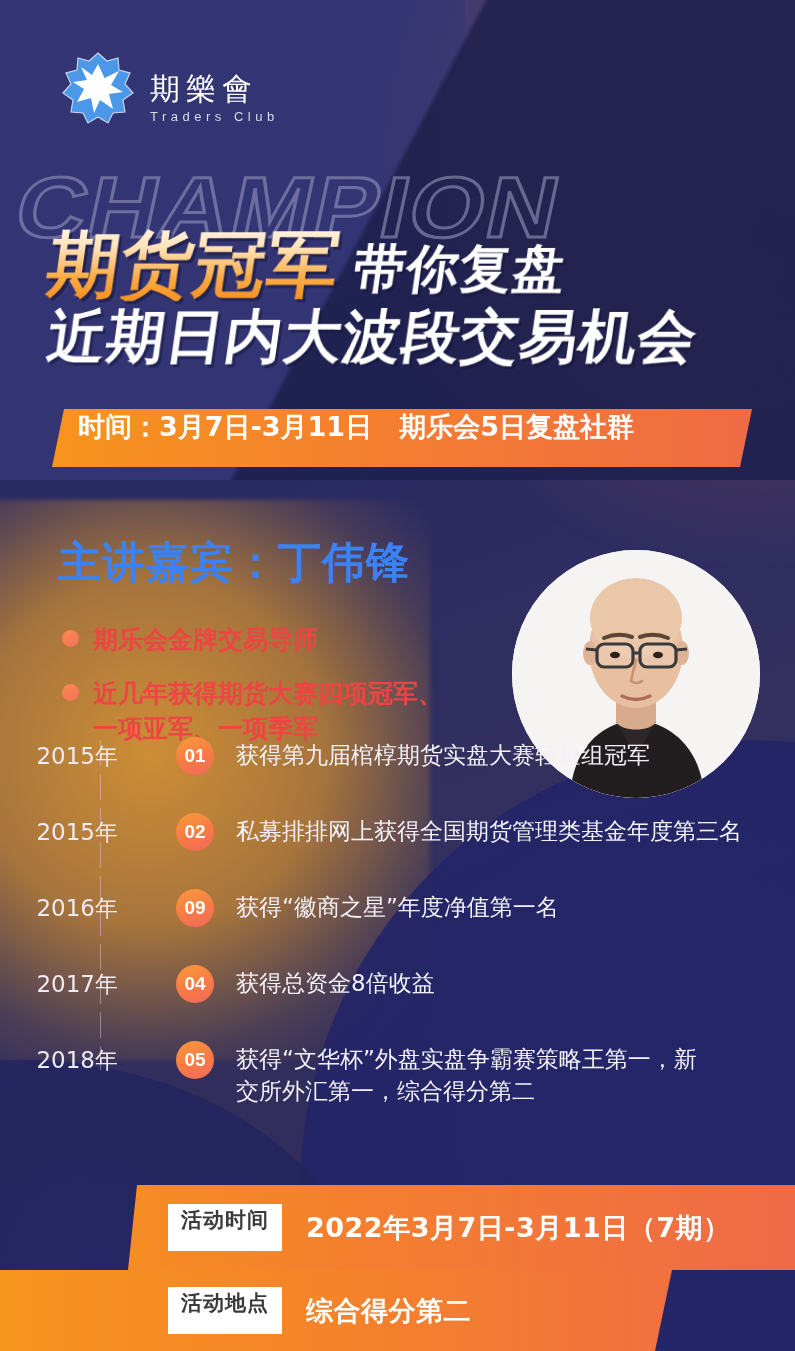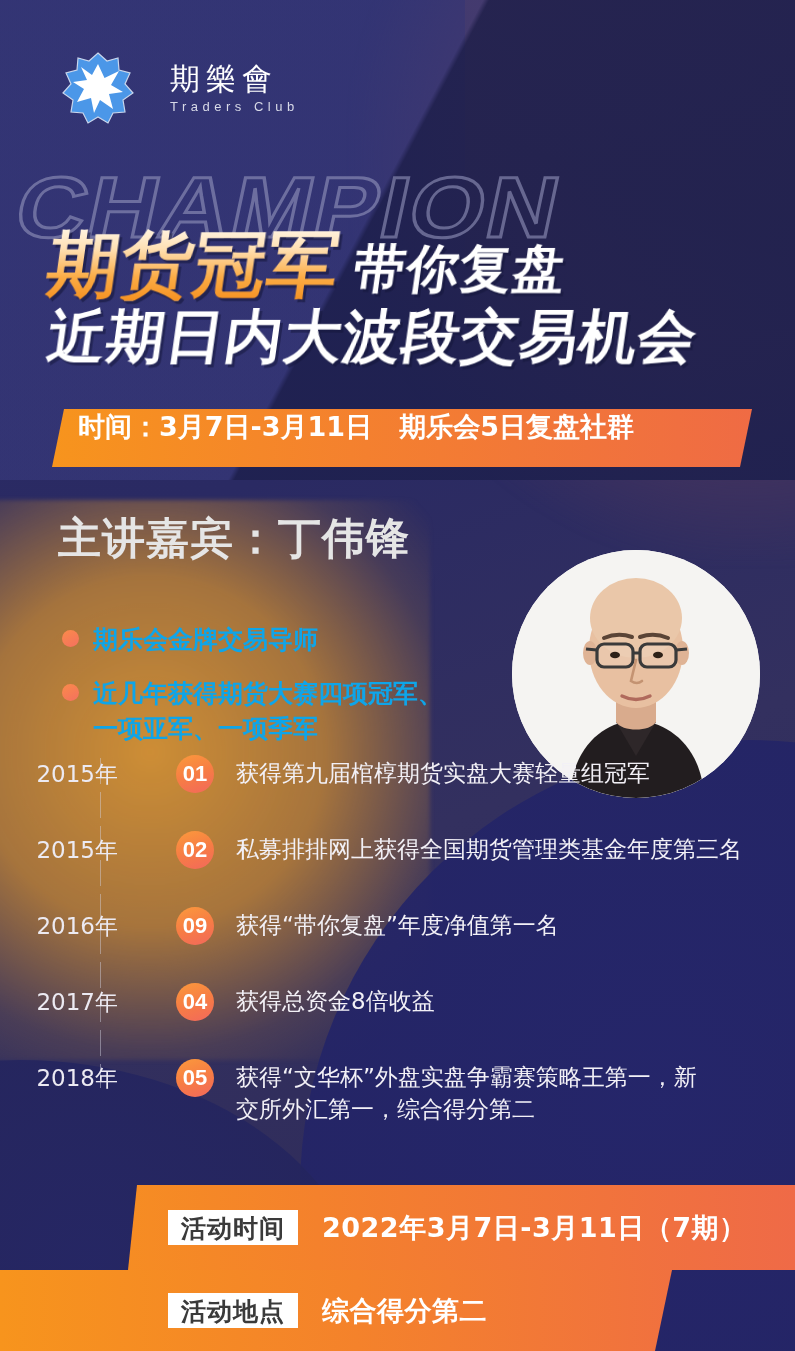--- a/index.html
+++ b/index.html
@@ -52,21 +52,21 @@
   }
   .bg-darkcircle2{
     position:absolute;
     left:-330px;top:1060px;
     width:700px;height:520px;
     border-radius:50%;
     background:radial-gradient(circle at 60% 40%, rgba(37,38,100,0.95) 0%, rgba(35,36,92,0.85) 60%, rgba(40,36,80,0.0) 85%);
   }
 
   
-  .logo-row{position:absolute;left:62px;top:52px;display:flex;align-items:center;gap:20px;}
+  .logo-row{position:absolute;left:62px;top:52px;display:flex;align-items:flex-end;}
   .logo-mark{position:relative;width:72px;height:72px;}
   .logo-mark svg{display:block;}
   .logo-text{margin-left:16px;}
   .logo-cn{
     color:#ffffff;font-size:30px;letter-spacing:6px;font-weight:400;
     font-family:"DejaVu Sans","Liberation Sans",sans-serif;line-height:1.1;
   }
   .logo-en{
     color:#d8dae8;font-size:13px;letter-spacing:4.5px;margin-top:4px;
     font-family:"Liberation Sans",sans-serif;
@@ -123,62 +123,62 @@
     display:flex;align-items:flex-start;
   }
   .time-banner-text{
     color:#ffffff;font-size:27px;font-weight:bold;letter-spacing:0px;
     font-family:"DejaVu Sans","Liberation Sans",sans-serif;
     margin-left:26px;white-space:nowrap;
   }
 
   
   .speaker-title{
-    position:absolute;left:58px;top:510px;
-    font-size:43px;font-weight:bold;color:#e5e5e5;letter-spacing:1px;
+    position:absolute;left:58px;top:534px;
+    font-size:43px;font-weight:bold;color:#3b82f6;letter-spacing:1px;
     font-family:"DejaVu Sans","Liberation Sans",sans-serif;
     white-space:nowrap;
   }
   .bullets{position:absolute;left:62px;top:622px;width:420px;}
   .bullet{display:flex;align-items:flex-start;margin-bottom:18px;}
   .bullet-dot{
     flex:0 0 auto;width:17px;height:17px;border-radius:50%;
     background:linear-gradient(150deg,#fa8b4a 0%,#f4705f 100%);
     margin-top:8px;margin-right:14px;
   }
   .bullet-text{
-    color:#0ea5e9;font-size:25px;font-weight:bold;line-height:1.42;
+    color:#ef4444;font-size:25px;font-weight:bold;line-height:1.42;
     font-family:Liberation Serif, serif;
     white-space:pre-line;
   }
 
   
   .portrait{
     position:absolute;left:512px;top:550px;
     width:248px;height:248px;border-radius:50%;
     overflow:hidden;background:#f4f4f3;
   }
   .portrait svg{display:block;width:100%;height:100%;}
 
   
-  .timeline{position:absolute;left:0;top:754px;width:795px;}
+  .timeline{position:absolute;left:0;top:736px;width:795px;}
   .tl-axis{
     position:absolute;left:100px;top:4px;width:1px;height:330px;
     background:repeating-linear-gradient(180deg, rgba(210,210,225,0.45) 0 26px, rgba(210,210,225,0) 26px 34px);
   }
   .tl-row{position:relative;display:flex;align-items:flex-start;margin-bottom:24px;min-height:52px;}
   .tl-year{
     width:118px;flex:0 0 auto;text-align:right;padding-right:0px;
     color:#eceaf2;font-size:23px;line-height:40px;
     font-family:"DejaVu Sans","Liberation Sans",sans-serif;
   }
   .tl-badge{
     flex:0 0 auto;width:38px;height:38px;border-radius:50%;
     background:linear-gradient(160deg,#fb9a3c 0%,#f77d44 50%,#f2685c 100%);
-    color:#ffffff;font-size:22px;font-weight:bold;
+    color:#ffffff;font-size:19px;font-weight:bold;
     display:flex;align-items:center;justify-content:center;
     margin-left:58px;margin-top:1px;
     font-family:"Liberation Sans",sans-serif;
   }
   .tl-desc{
     margin-left:22px;color:#f2f0f6;font-size:23px;line-height:1.38;
     font-family:"DejaVu Sans","Liberation Sans",sans-serif;
     max-width:520px;white-space:pre-line;padding-top:4px;
   }
 
@@ -190,23 +190,23 @@
     display:flex;align-items:center;
   }
   .info-bottom{
     position:absolute;left:0;top:1270px;width:795px;height:81px;
     background:linear-gradient(90deg,#f7941d 0%,#f4822b 45%,#ef6a47 100%);
     clip-path:polygon(0 0, 672px 0, 655px 81px, 0 81px);
     display:flex;align-items:center;
   }
   .info-tag{
     background:#ffffff;color:#3a3a3a;
-    font-size:25px;font-weight:bold;letter-spacing:1px;
-    font-family:"DejaVu Sans","Liberation Sans",sans-serif;
-    padding:5px 13px 2px 13px;line-height:1.1;
+    font-size:21px;font-weight:bold;letter-spacing:1px;
+    font-family:"DejaVu Sans","Liberation Sans",sans-serif;
+    padding:5px 13px 19px 13px;line-height:1.1;
   }
   .info-val{
     color:#ffffff;font-size:27px;font-weight:bold;letter-spacing:0.5px;
     font-family:"DejaVu Sans","Liberation Sans",sans-serif;
     margin-left:24px;white-space:nowrap;
   }
   .info-top .info-tag{margin-left:168px;}
   .info-bottom .info-tag{margin-left:168px;}
 </style>
 </head>
@@ -313,21 +313,21 @@
 
     <div class="tl-row">
       <div class="tl-year">2015年</div>
       <div class="tl-badge">02</div>
       <div class="tl-desc">私募排排网上获得全国期货管理类基金年度第三名</div>
     </div>
 
     <div class="tl-row">
       <div class="tl-year">2016年</div>
       <div class="tl-badge">09</div>
-      <div class="tl-desc">获得“带你复盘”年度净值第一名</div>
+      <div class="tl-desc">获得“徽商之星”年度净值第一名</div>
     </div>
 
     <div class="tl-row">
       <div class="tl-year">2017年</div>
       <div class="tl-badge">04</div>
       <div class="tl-desc">获得总资金8倍收益</div>
     </div>
 
     <div class="tl-row">
       <div class="tl-year">2018年</div>

